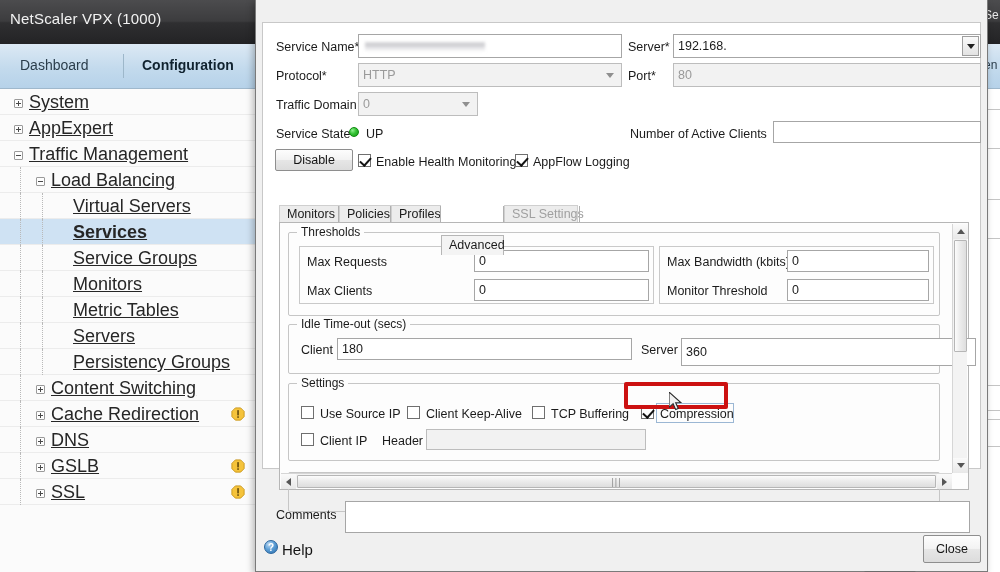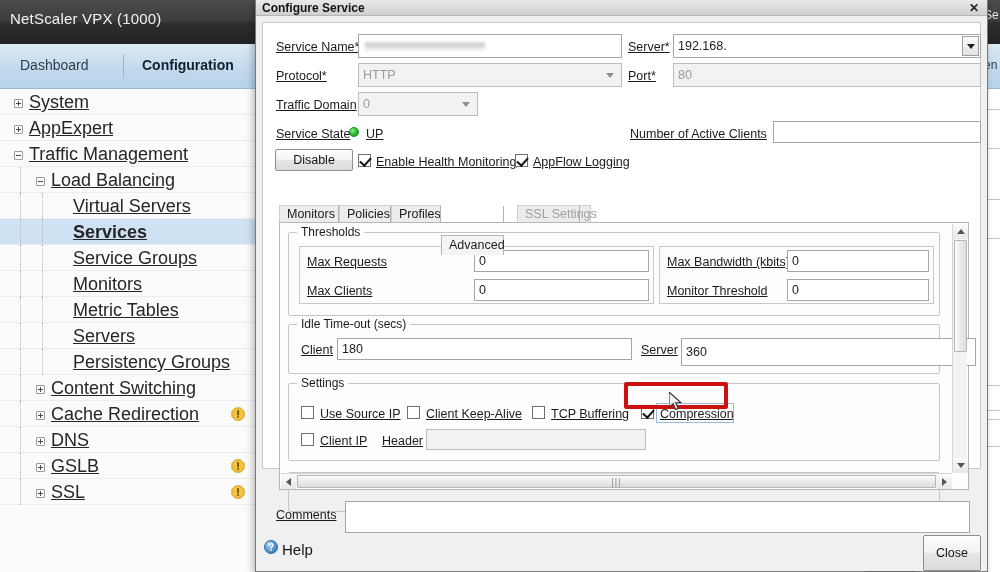--- a/index.html
+++ b/index.html
@@ -100,21 +100,21 @@
   }
   .dlg-close {
     position: absolute; right: 8px; top: 1px;
     font-size: 12px; font-weight: bold; color: #1f1f1f; cursor: pointer;
   }
   .dlg-body {
     position: absolute; left: 6px; top: 22px; width: 719px; height: 447px;
     background: #ffffff; border: 1px solid #c8c8c8;
   }
 
-  .lbl { position: absolute; font-size: 12.5px; color: #1b1b1b; white-space: nowrap; text-decoration: underline; }
+  .lbl { position: absolute; font-size: 12.5px; color: #1b1b1b; white-space: nowrap; }
   .fld {
     position: absolute; background: #ffffff;
     border: 1px solid #a6a6a6; font-size: 12.5px;
     color: #1b1b1b; padding: 0 4px; line-height: 1;
     display: flex; align-items: center;
   }
   .fld.ro { background: #f2f2f2; color: #9a9a9a; border-color: #bdbdbd; }
   .fld.blur { background: #ffffff; }
   .blurtext {
     width: 120px; height: 9px; margin-left: 2px;
@@ -296,24 +296,20 @@
         </svg></div>
       <div class="tree-row"><div class="dotline" style="left: 20px;"></div><span class="exp plus" style="margin-left: 36px;"></span><span>SSL</span><svg class="warn" viewBox="0 0 16 16">
           <polygon points="5,1 11,1 15,5 15,11 11,15 5,15 1,11 1,5" fill="#f5c33b" stroke="#c79417" stroke-width="1"></polygon>
           <rect x="7.2" y="3.6" width="1.7" height="6" fill="#5a4208"></rect>
           <rect x="7.2" y="10.6" width="1.7" height="1.8" fill="#5a4208"></rect>
         </svg></div>
     </div>
 
   <div class="dialog">
 
-    <div class="dlg-title">
-      <div class="t">Configure Service</div>
-      <div class="dlg-close">✕</div>
-    </div>
 
     <div class="dlg-body">
 
       <div class="lbl" style="left:13px; top:17px;">Service Name*</div>
       <div class="fld blur" style="left:95px; top:11px; width:264px; height:24px;">
         <div class="blurtext"></div>
       </div>
 
       <div class="lbl" style="left:365px; top:17px;">Server*</div>
       <div class="fld" style="left:410px; top:11px; width:308px; height:24px;">
@@ -359,21 +355,21 @@
 
       <div class="dtabs" id="dtabs">
           <div class="dtab" style="left: 0px; width: 60px;">Monitors</div>
           <div class="dtab-sep" style="left: 59px;"></div>
           <div class="dtab" style="left: 60px; width: 52px;">Policies</div>
           <div class="dtab-sep" style="left: 111px;"></div>
           <div class="dtab" style="left: 112px; width: 50px;">Profiles</div>
           <div class="dtab-sep" style="left: 161px;"></div>
           <div class="dtab active" style="left: 162px; width: 63px; margin-top: 32px;">Advanced</div>
           <div class="dtab-sep" style="left: 224px;"></div>
-          <div class="dtab disabled" style="left: 238px; width: 74px;">SSL Settings</div>
+          <div class="dtab disabled" style="left: 225px; width: 74px;">SSL Settings</div>
           <div class="dtab-sep" style="left: 300px;"></div>
         </div>
 
       <div class="tabpane">
 
         <div class="group" style="left:8px; top:9px; width:652px; height:84px;">
           <div class="glabel">Thresholds</div>
 
           <div class="inner-box" style="left:10px; top:13px; width:355px; height:58px;"></div>
           <div class="lbl" style="left:18px; top:22px;">Max Requests</div>
@@ -461,21 +457,21 @@
 
       <div class="lbl" style="left:13px; top:485px;">Comments</div>
       <div class="fld" style="left:82px; top:478px; width:625px; height:32px;">
         <span></span>
       </div>
     </div>
 
     <div class="help-icon" style="left:8px; top:540px;">?</div>
     <div class="link" style="left:26px; top:541px;">Help</div>
     <div class="btn default" style="left:608px; top:535px; width:52px; height:24px;">OK</div>
-    <div class="btn" style="left:667px; top:535px; width:58px; height:36px;">Close</div>
+    <div class="btn" style="left:667px; top:535px; width:58px; height:28px;">Close</div>
   </div>
 
   <div class="hl-box" style="left:624px; top:382px; width:104px; height:27px;"></div>
 
   <svg class="cursor-arrow" style="left:669px; top:392px;" width="16" height="22" viewBox="0 0 16 22">
     <polygon points="0,0 0,15.5 4.1,11.7 6.7,17.6 9.3,16.5 6.7,10.8 11.8,10.5" fill="#f2f2f2" stroke="#2b2b2b" stroke-width="1.1"></polygon>
   </svg>
 
 </div>
 

